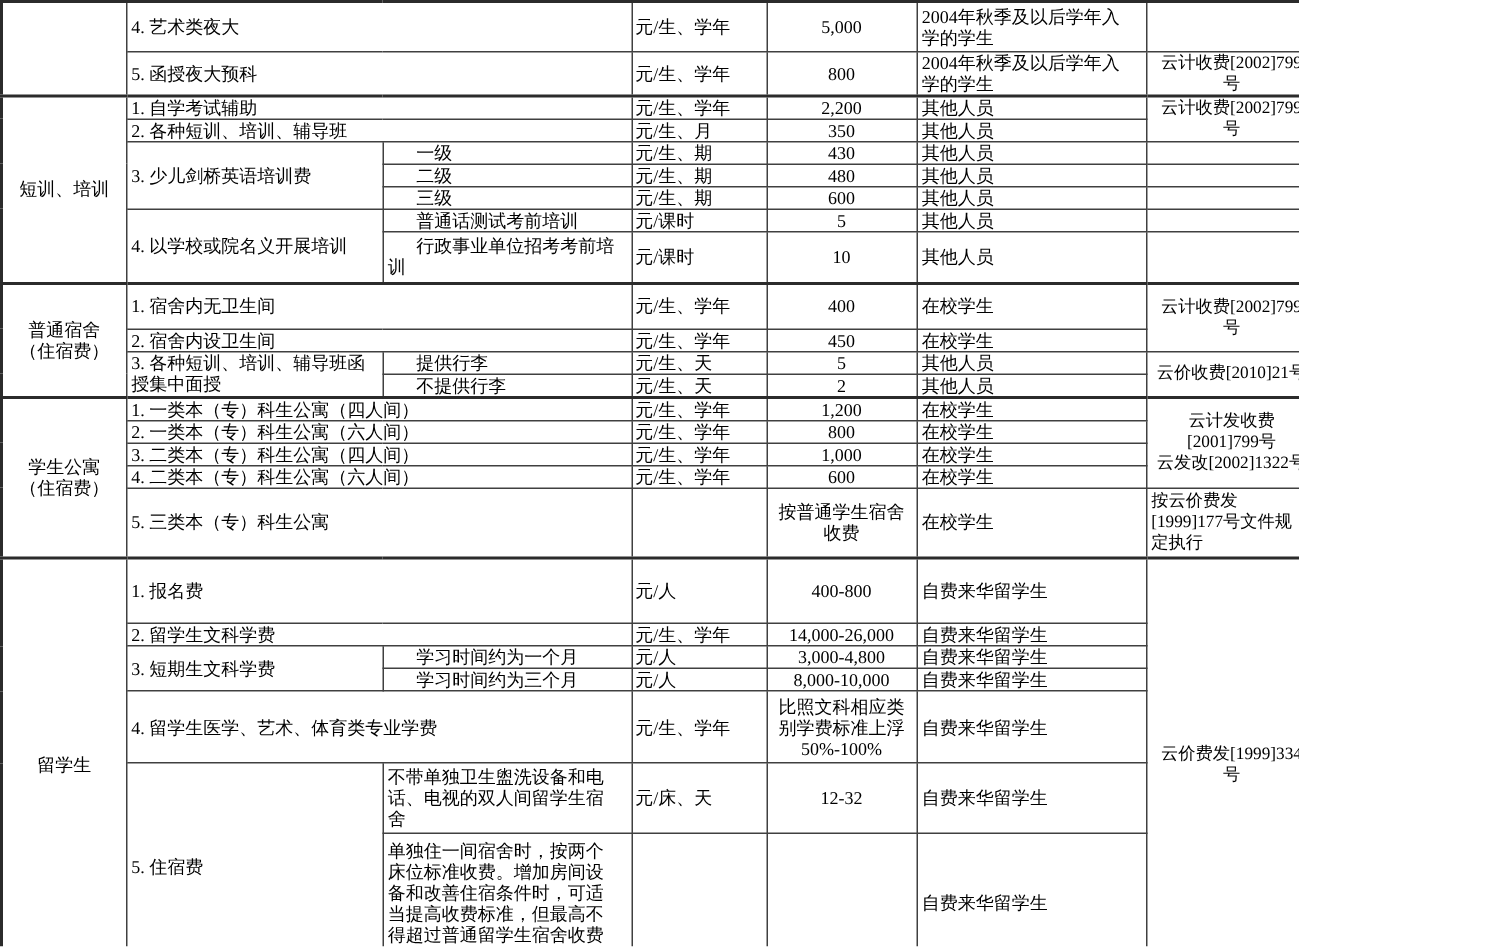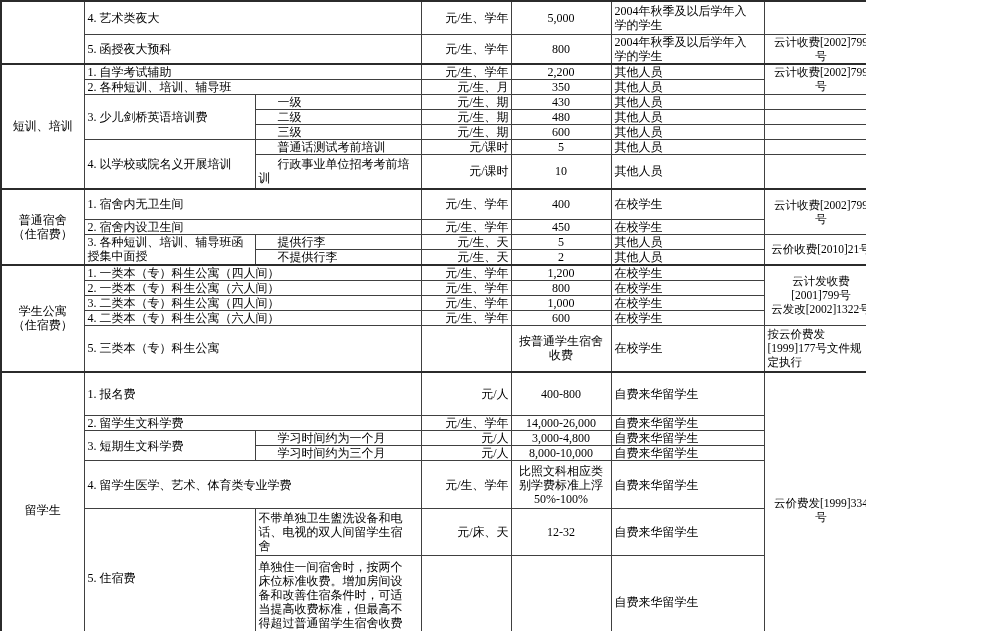--- a/index.html
+++ b/index.html
@@ -19,21 +19,21 @@
     vertical-align:middle;
     padding:0 2px;
     white-space:pre-line;
     overflow:hidden;
   }
   tr.sec td{border-top:2px solid #2b2b2b;}
   .cat{text-align:center;}
   .item{text-align:left;padding:0 3px;}
   .sub{text-align:left;padding:0 3px;margin-top:48px;}
   .ind{text-indent:19px;}
-  .unit{text-align:right;margin-top:13px;}
+  .unit{text-align:left;margin-top:13px;}
   .fee{text-align:center;}
   .scope{text-align:left;padding:0 3px;margin-top:33px;}
   .doc{text-align:center;font-size:11.5px;padding:0 1px;}
   .doc-left{text-align:left;padding:0 3px;}
   .note{text-align:left;padding:0 20px;font-family:Liberation Mono, monospace;}
 </style>
 </head>
 <body>
 
 <div class="page">

